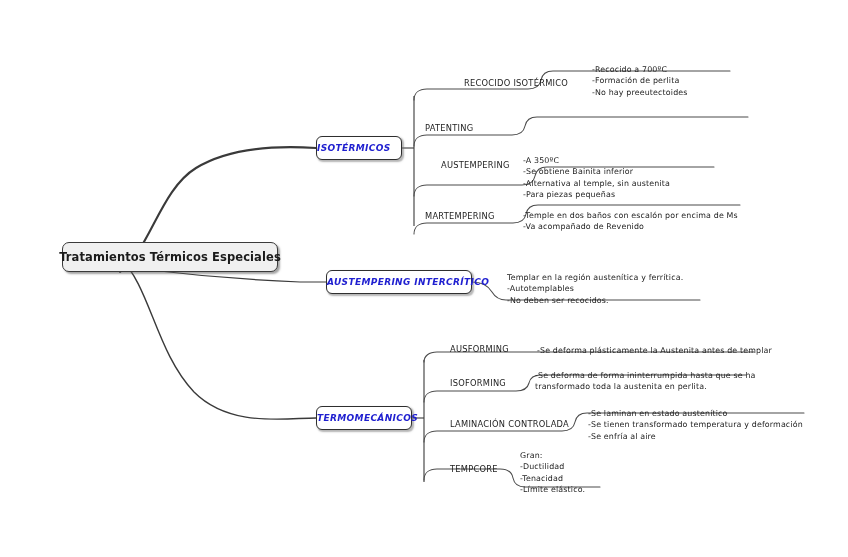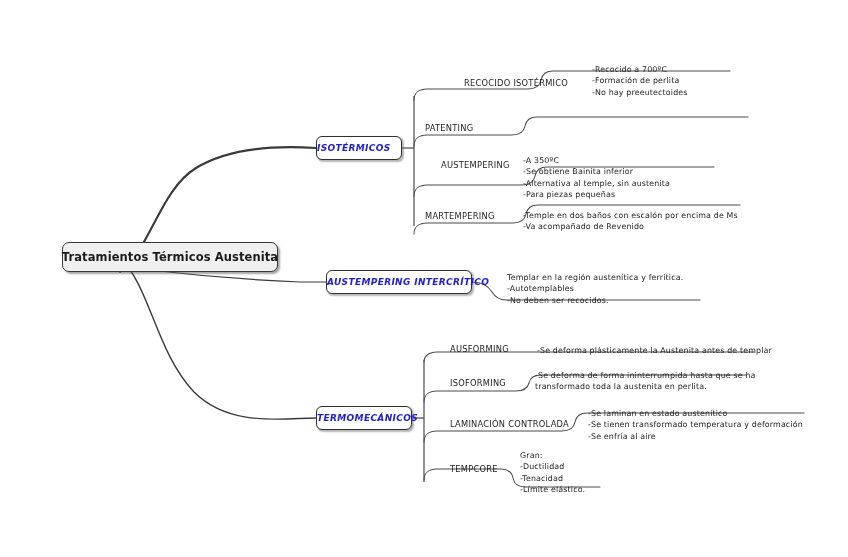--- a/index.html
+++ b/index.html
@@ -129,21 +129,21 @@
              C 524 391, 528 387, 529 383 C 530 378, 534 375, 541 375 L 746 375" fill="none" stroke="#4a4a4a" stroke-width="1.05" stroke-linecap="round"></path>
 
     <path d="M 424 442 C 424 435, 429 431, 437 431 L 562 431
              C 570 431, 574 427, 575 422 C 576 417, 580 413, 587 413 L 804 413" fill="none" stroke="#4a4a4a" stroke-width="1.05" stroke-linecap="round"></path>
 
     <path d="M 424 480 C 424 473, 429 469, 437 469 L 500 469
              C 508 469, 512 473, 513 478 C 514 483, 518 487, 525 487 L 600 487" fill="none" stroke="#4a4a4a" stroke-width="1.05" stroke-linecap="round"></path>
   </svg>
 
   <div class="root-node">
-    <span>Tratamientos Térmicos Austenita</span>
+    <span>Tratamientos Térmicos Especiales</span>
   </div>
 
   <div class="branch-node" style="left:316px; top:136px; width:86px; height:24px;">
     <span>ISOTÉRMICOS</span>
   </div>
 
   <div class="branch-node" style="left:326px; top:270px; width:146px; height:24px;">
     <span>AUSTEMPERING INTERCRÍTICO</span>
   </div>
 

